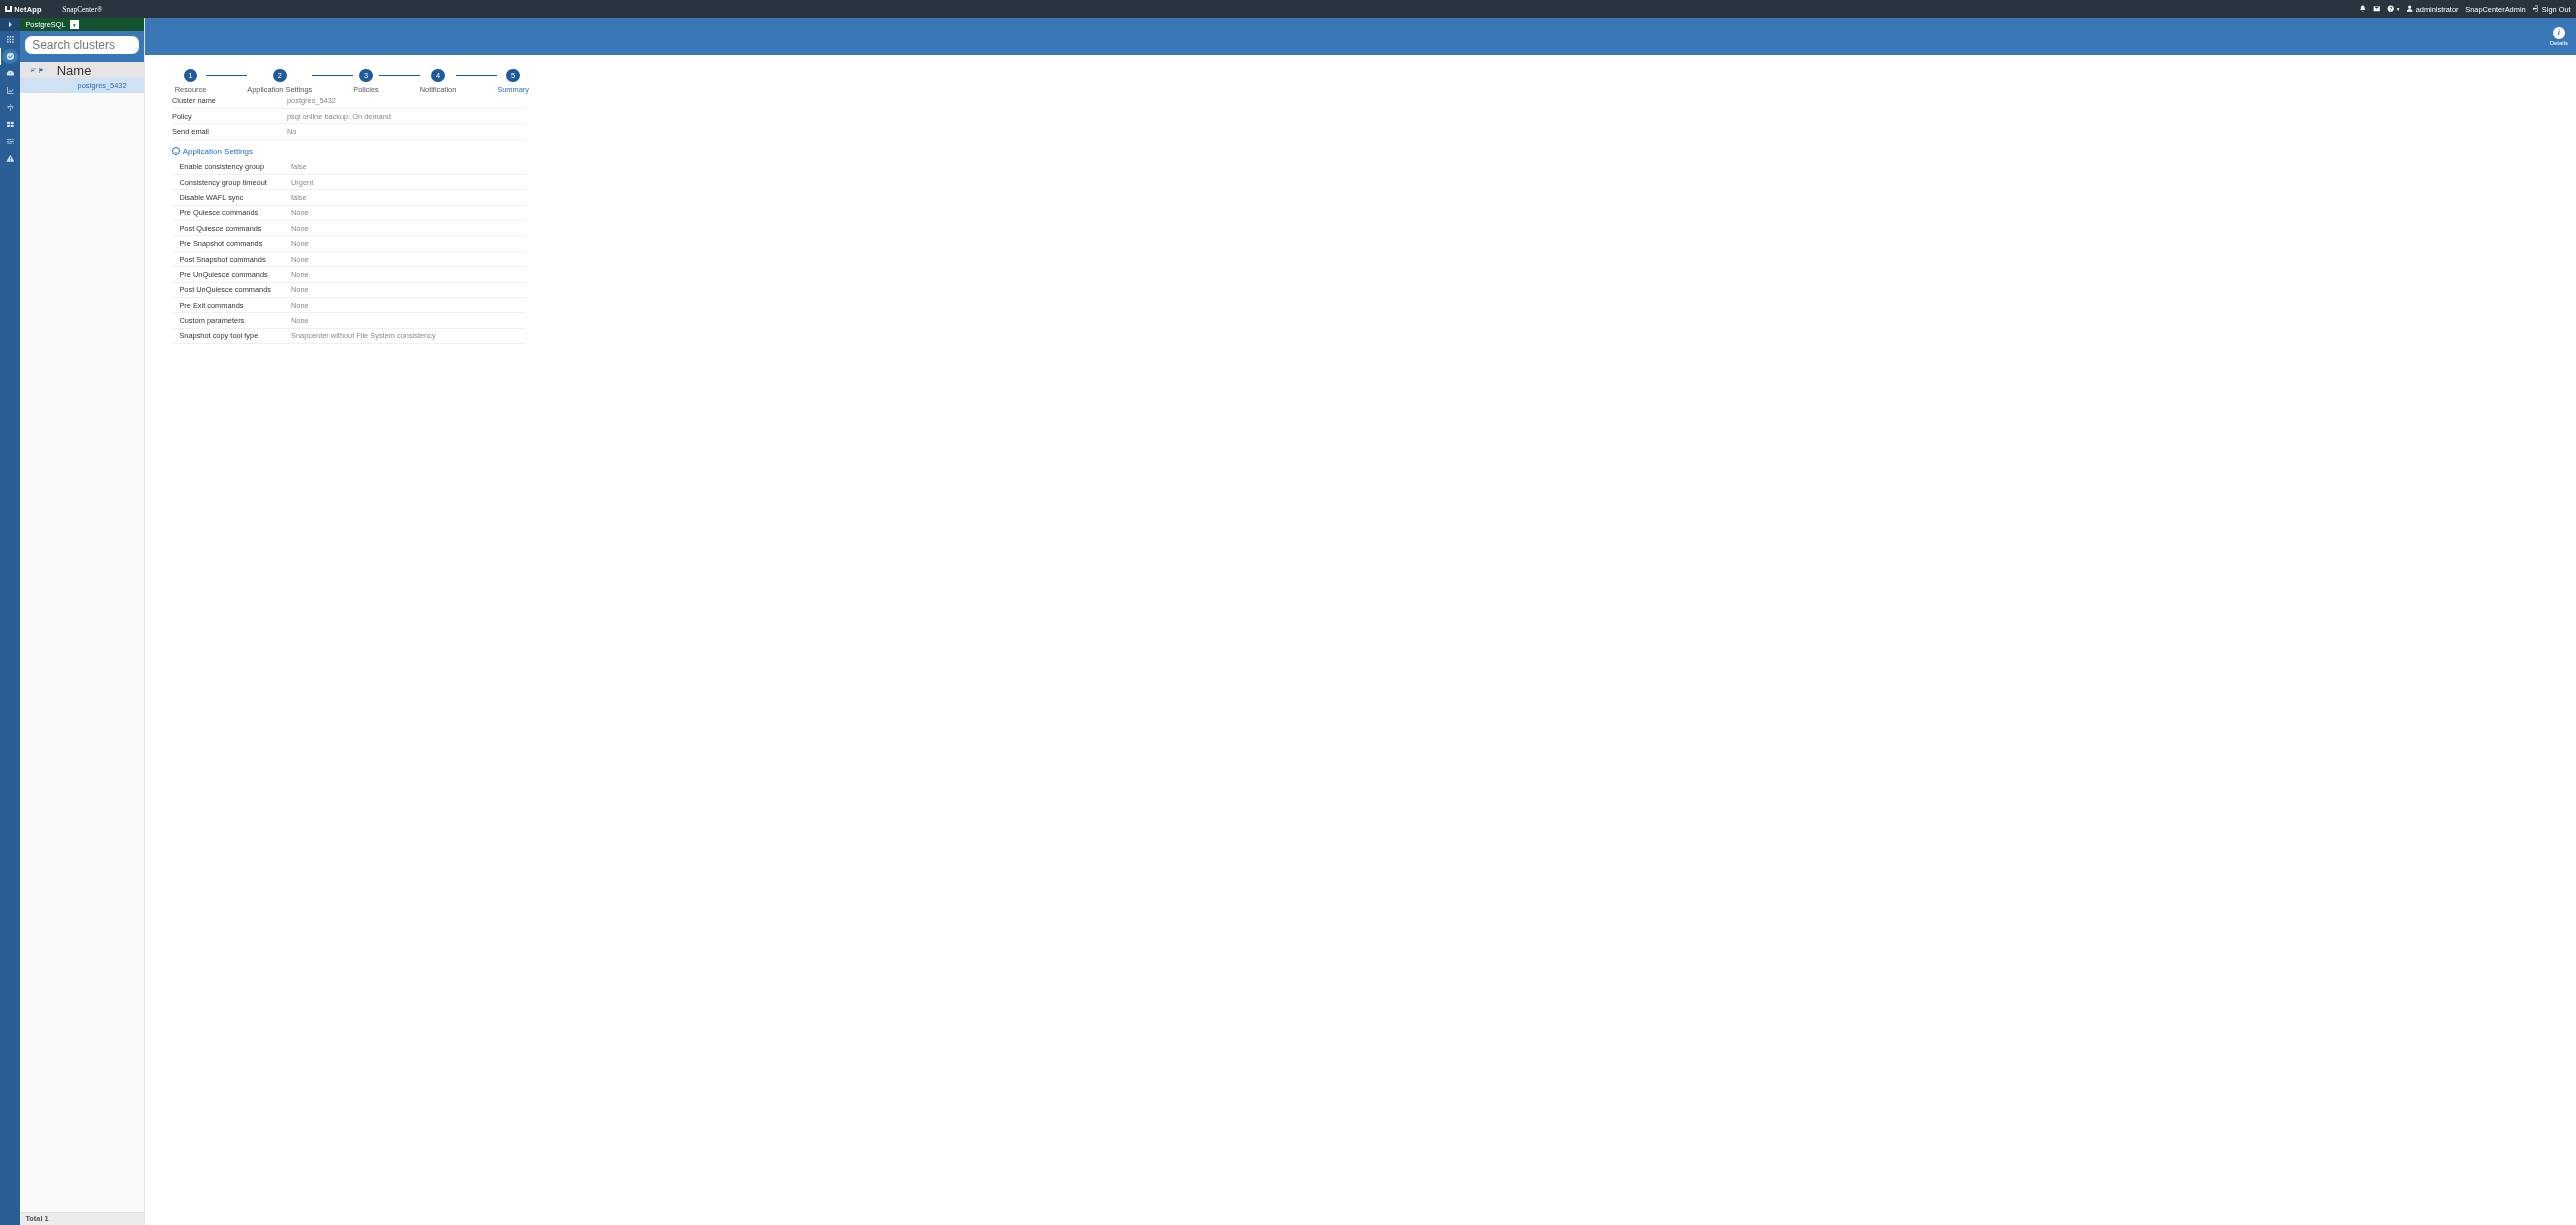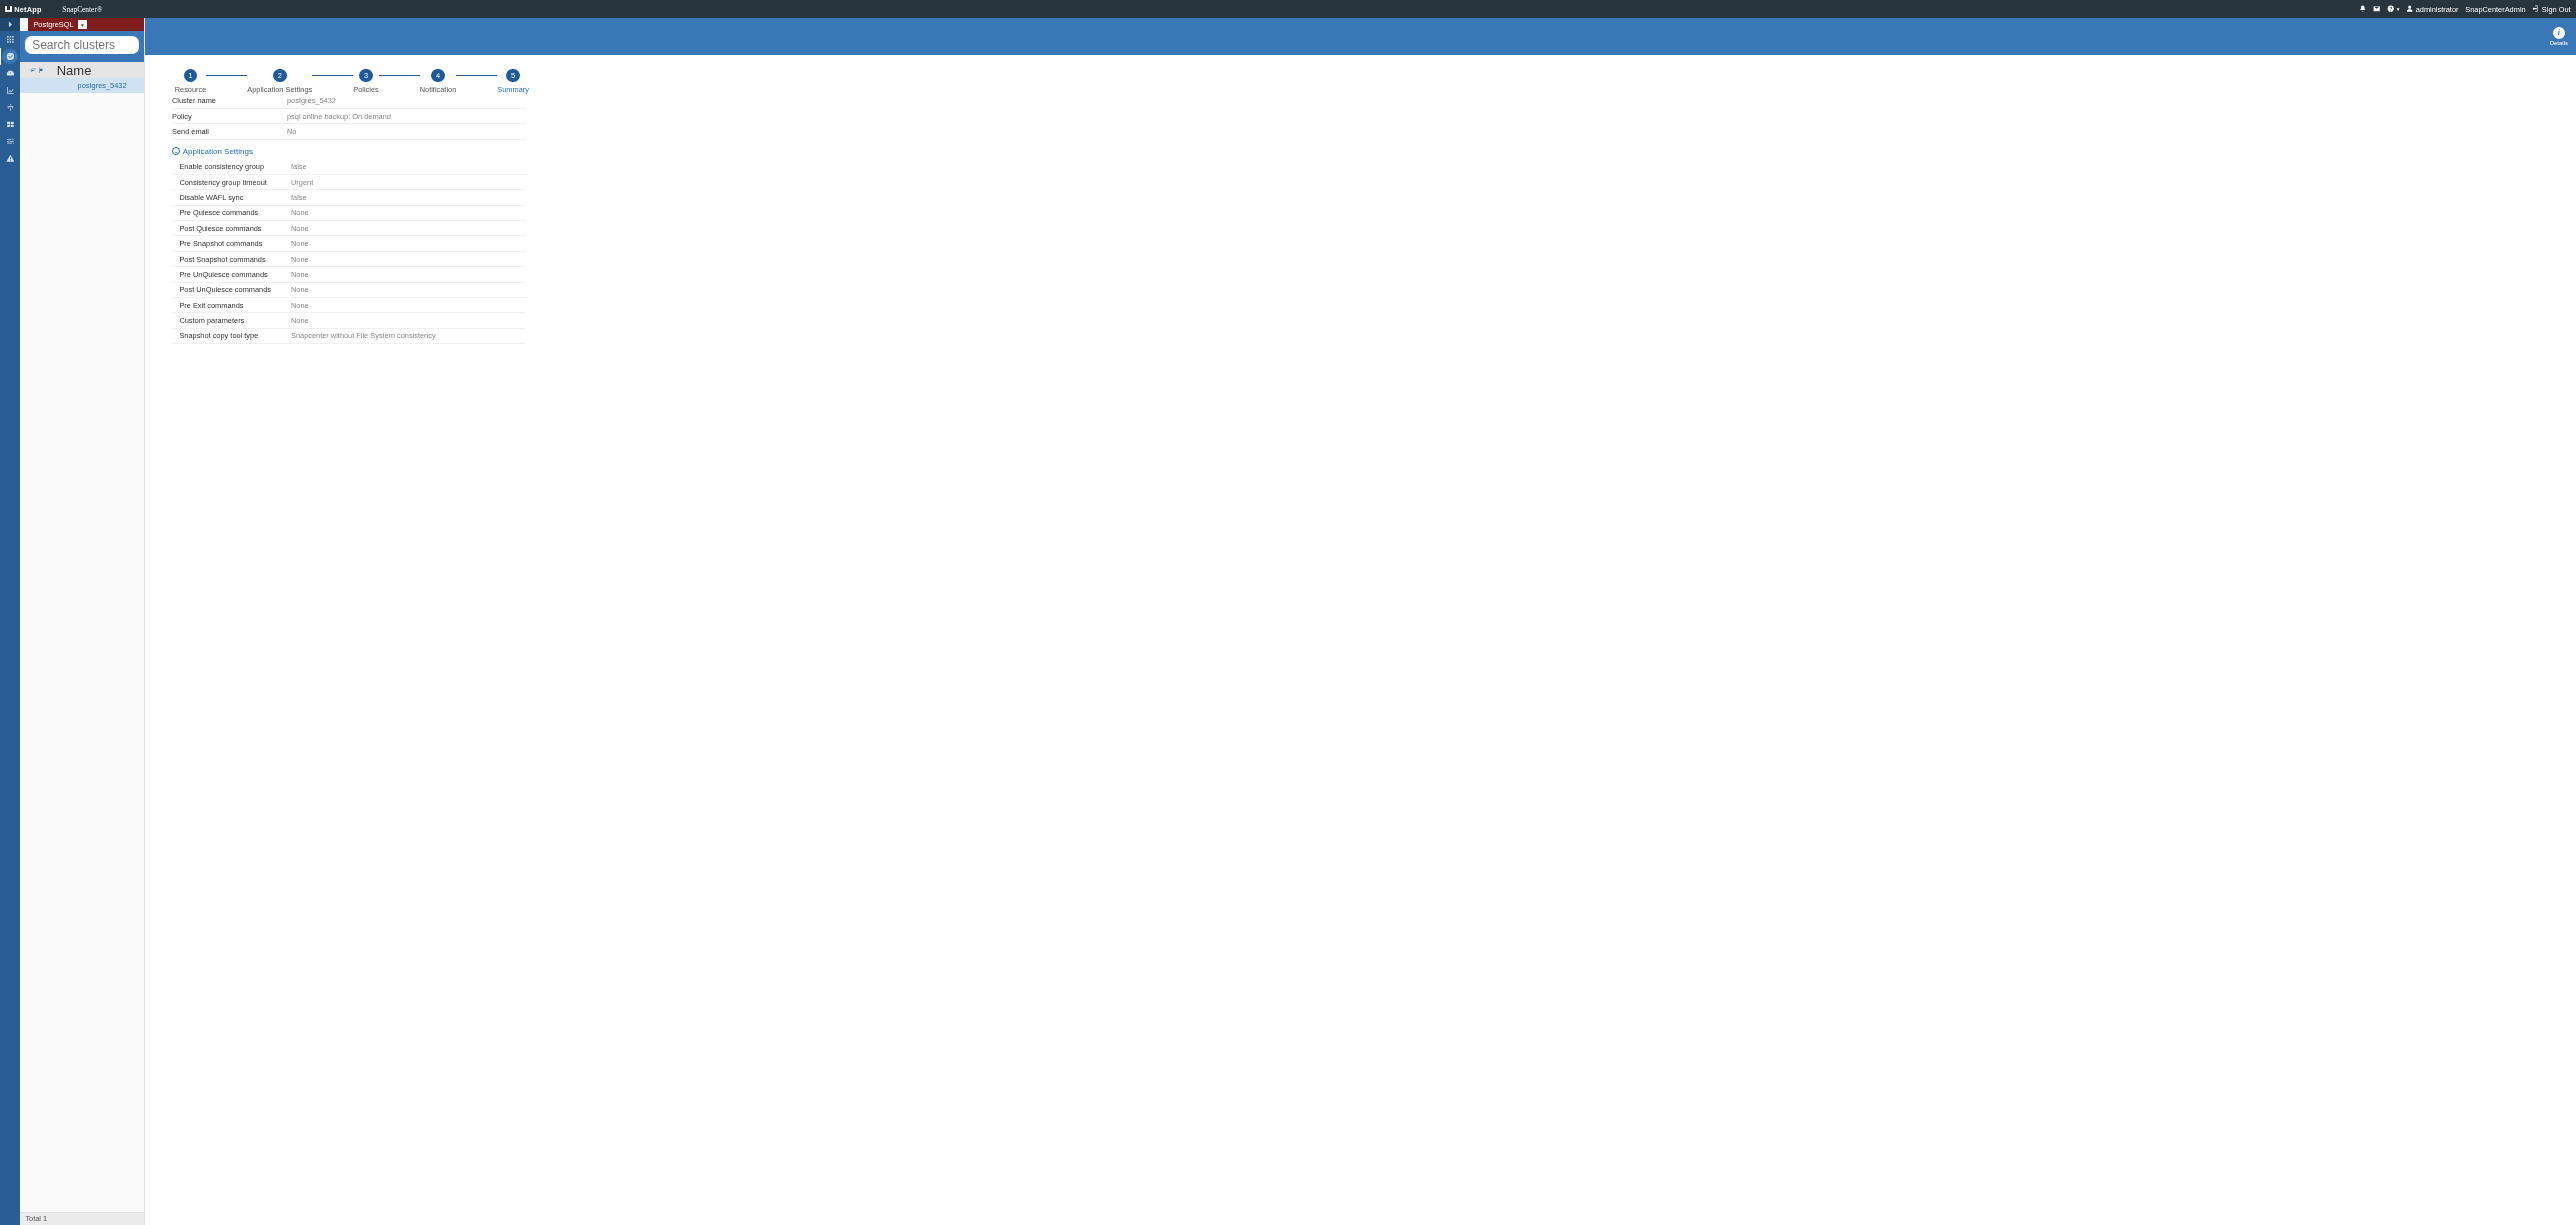--- a/index.html
+++ b/index.html
@@ -23,32 +23,32 @@
   
   .iconcol { width:20px; background:#2a5d93; display:flex; flex-direction:column; align-items:center; }
   .iconcol .toggle { height:13px; width:100%; background:#1e486f; display:flex; align-items:center; justify-content:center; cursor:pointer;}
   .iconcol .icn { width:100%; height:17px; display:flex; align-items:center; justify-content:center; cursor:pointer; position:relative;}
   .iconcol .icn.active::before { content:''; position:absolute; inset:1.4px 2px; background:#3a77b6; border-radius:50%; }
   .iconcol .icn.active::after { content:''; position:absolute; left:0; top:0; bottom:0; width:1.4px; background:#fff;}
   .iconcol svg { width:8.8px; height:8.8px; fill:#cfe0f0; position:relative; z-index:1;}
 
   
   .rescol { width:125px; background:#fafafa; border-right:0.7px solid #dfe3e6; display:flex; flex-direction:column; }
-  .rescol .reshdr { height:13px; background:#7f1d1d; color:#fff; display:flex; align-items:center; padding-left:5.4px; font-size:7.4px; gap:4px;margin-left:8px;}
+  .rescol .reshdr { height:13px; background:#14532d; color:#fff; display:flex; align-items:center; padding-left:5.4px; font-size:7.4px; gap:4px;}
   .rescol .reshdr .dd { width:9.5px; height:9.5px; background:#fff; color:#444; display:flex; align-items:center; justify-content:center; font-size:5.4px; cursor:pointer;}
   .rescol .searchwrap { background:#3a77b6; padding:5.4px 5.4px 8px 5.4px;}
   .rescol .searchwrap input { width:100%; border:none; border-radius:6.8px; padding:2px 6.8px; font-size:12px; outline:none;}
   .rescol .listhdr { height:16px; background:#e5e5e5; border-top:0.7px solid #e3e3e3; border-bottom:0.7px solid #e3e3e3; display:flex; align-items:center; font-size:13px; color:#333;}
   .rescol .listhdr .colicon{ width:34px; display:flex; align-items:center; justify-content:center; gap:1.4px;}
   .rescol .listhdr .colname{ padding-left:2.7px;}
   .rescol .row { height:15px; display:flex; align-items:center; font-size:7.4px; cursor:pointer;}
   .rescol .row.selected { background:#cfe2f3; color:#2a6db4;}
   .rescol .row .colicon{ width:34px;}
   .rescol .row .colname{ padding-left:23.6px;}
-  .rescol .footer { margin-top:auto; height:13.5px; border-top:0.7px solid #e3e3e3; background:#ececec; display:flex; align-items:center; padding-left:5.4px; font-size:7.4px; color:#555;}
+  .rescol .footer { margin-top:auto; height:13.5px; border-top:0.7px solid #e3e3e3; background:#ececec; display:flex; align-items:center; padding-left:5.4px; font-size:7.4px; color:#555;font-weight:bold;}
 
   
   .content { flex:1; display:flex; flex-direction:column; min-width:0;}
   .content .crumbs { height:13px; background:#3a77b6; color:#fff; display:flex; align-items:center; padding-left:5.4px; font-size:7.4px; position:relative;}
   .content .crumbs .closer { position:absolute; right:0; top:0; height:13px; width:9.5px; display:flex; align-items:center; justify-content:center; font-size:8.8px; cursor:pointer; color:#fff; opacity:.9;}
   .content .toolbar { background:#3a77b6; height:37px; display:flex; align-items:center; justify-content:flex-end; padding-right:8px;}
   .content .toolbar .details { text-align:center; color:#fff; cursor:pointer; font-size:6px;}
   .content .toolbar .details .circ { width:12px; height:12px; border-radius:50%; background:#fff; color:#3a77b6; font-weight:bold; display:flex; align-items:center; justify-content:center; margin:0 auto 1.4px; font-size:8px; font-style:italic; font-family:Georgia,serif;}
   .content .body { flex:1; background:#fff; overflow:auto; padding:13.5px 0 0 27px; position:relative;}
   .step { display:flex; flex-direction:column; align-items:center; position:relative;}

